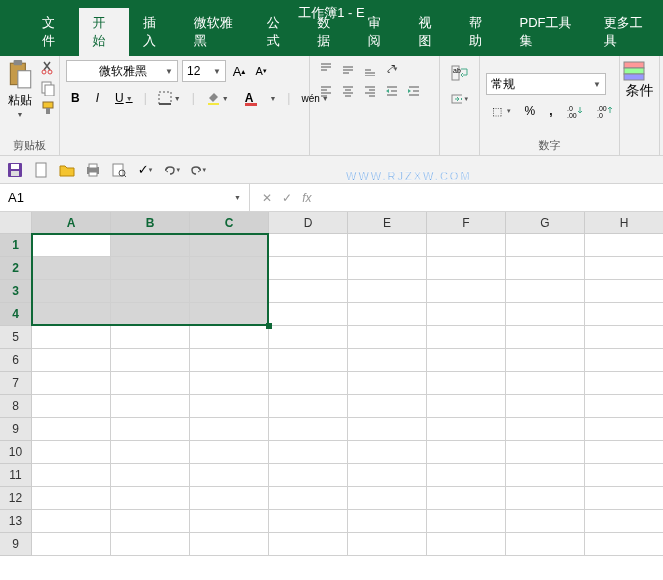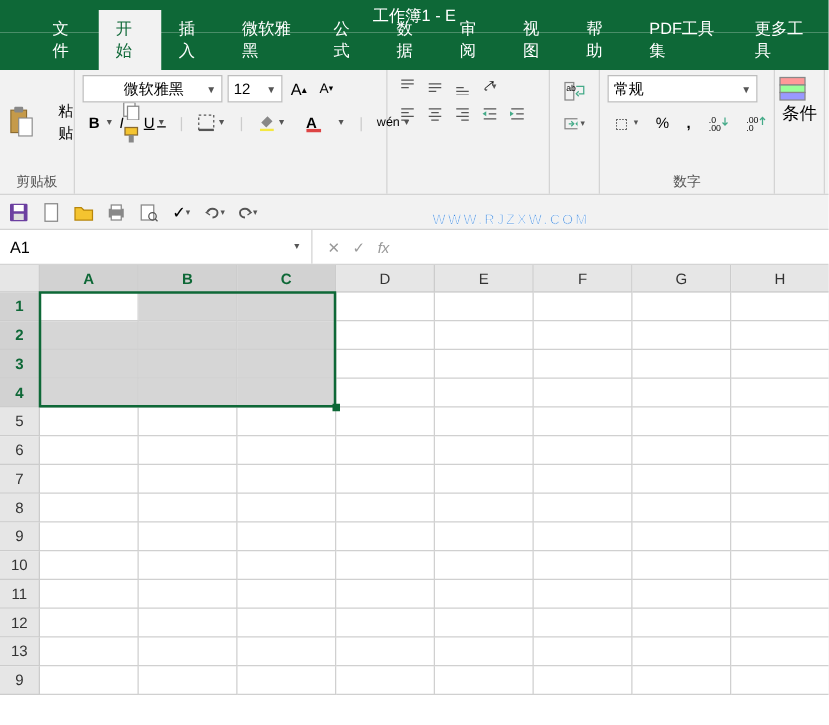--- a/index.html
+++ b/index.html
@@ -10,21 +10,21 @@
 .tabsbar { background: #0e6837; height: 30px; display: flex; align-items: flex-end; padding-left: 28px; }
 .tab { color: #fff; font-size: 13px; padding: 6px 14px 6px; cursor: pointer; }
 .tab.active { background: #f2f2f2; color: #0e6837; }
 
 .ribbon { background: #f2f2f2; border-bottom: 1px solid #d4d4d4; height: 100px; display: flex; position: relative; }
 .rgroup { border-right: 1px solid #d4d4d4; padding: 4px 6px 2px; display: flex; flex-direction: column; justify-content: space-between; }
 .rgroup-label { text-align: center; font-size: 11px; color: #555; padding-top: 2px; }
 .rgroup-body { flex: 1; display: flex; gap: 4px; }
 
 .clipboard { width: 60px; }
-.paste-big { display: flex; flex-direction: row; align-items: center; gap: 19px; }
+.paste-big { display: flex; flex-direction: column; align-items: center; gap: 2px; }
 .paste-icon { width: 28px; height: 30px; }
 .clip-small { display: flex; flex-direction: column; gap: 4px; padding-left: 2px; }
 .small-ico { width: 16px; height: 16px; }
 
 .fontgrp { width: 250px; }
 .font-row1 { display: flex; gap: 4px; align-items: center; margin-bottom: 6px; }
 .font-row2 { display: flex; gap: 6px; align-items: center; }
 .combo { background: #fff; border: 1px solid #bdbdbd; height: 22px; display: flex; align-items: center; padding: 0 4px; font-size: 12px; justify-content: space-between; }
 .combo .dd { font-size: 8px; color: #555; }
 .fontname { width: 112px; padding-left: 32px; }
@@ -36,21 +36,21 @@
 .aligngrp { width: 130px; }
 .aligngrid { display: flex; flex-direction: column; gap: 4px; }
 .alignrow { display: flex; gap: 2px; }
 .alignbtn { width: 20px; height: 18px; display: flex; align-items: center; justify-content: center; }
 
 .wrapgrp { width: 40px; }
 .wrapbtns { display: flex; flex-direction: column; gap: 4px; padding-top: 2px; }
 
 .numgrp { width: 140px; }
 .numbody { display: flex; flex-direction: column; gap: 6px; }
-.numfmt { width: 120px; }
+.numfmt { width: 120px; margin-top: 13px; }
 .numrow { display: flex; gap: 4px; }
 
 .condgrp { width: 40px; padding: 4px 2px; }
 
 .qat { background: #f2f2f2; height: 28px; border-bottom: 1px solid #d4d4d4; display: flex; align-items: center; gap: 8px; padding: 0 6px; }
 .qat-ico { width: 18px; height: 18px; display: flex; align-items: center; justify-content: center; }
 
 .formulabar { height: 28px; border-bottom: 1px solid #d4d4d4; display: flex; align-items: center; background: #fff; }
 .namebox { width: 250px; border-right: 1px solid #d4d4d4; padding: 0 8px; height: 100%; display: flex; align-items: center; justify-content: space-between; }
 .namebox input { border: none; outline: none; width: 60px; font-size: 13px; }

